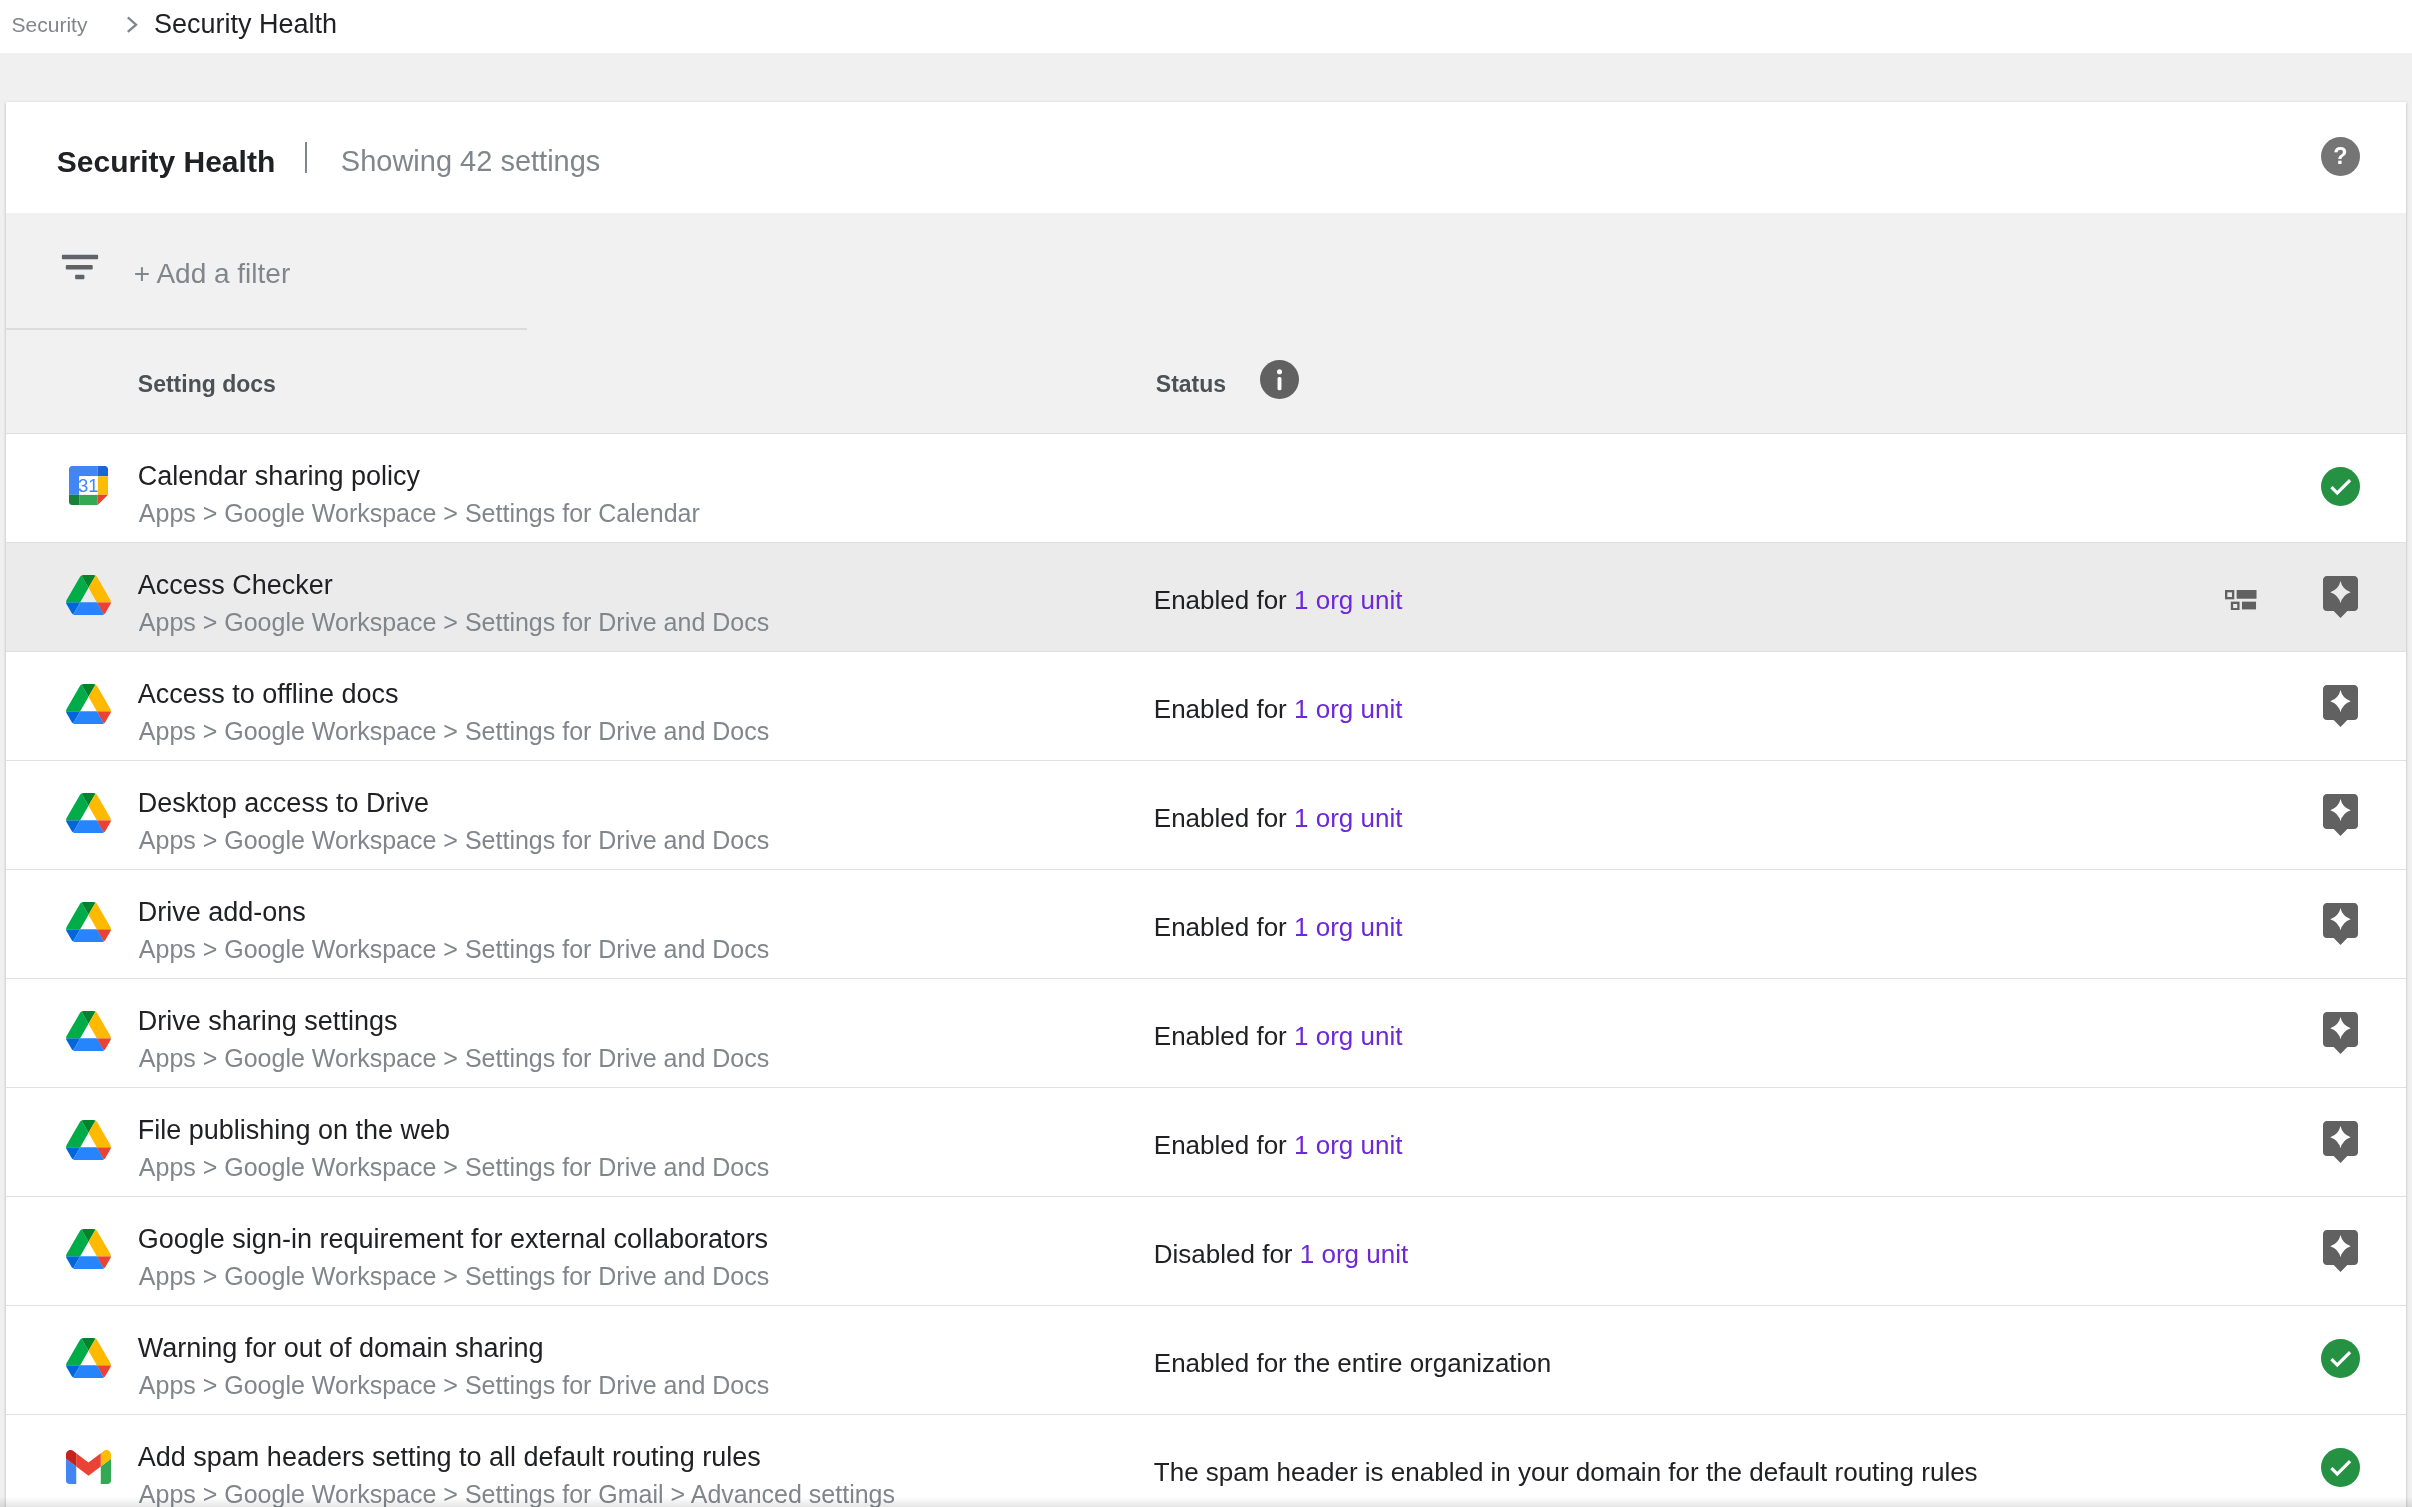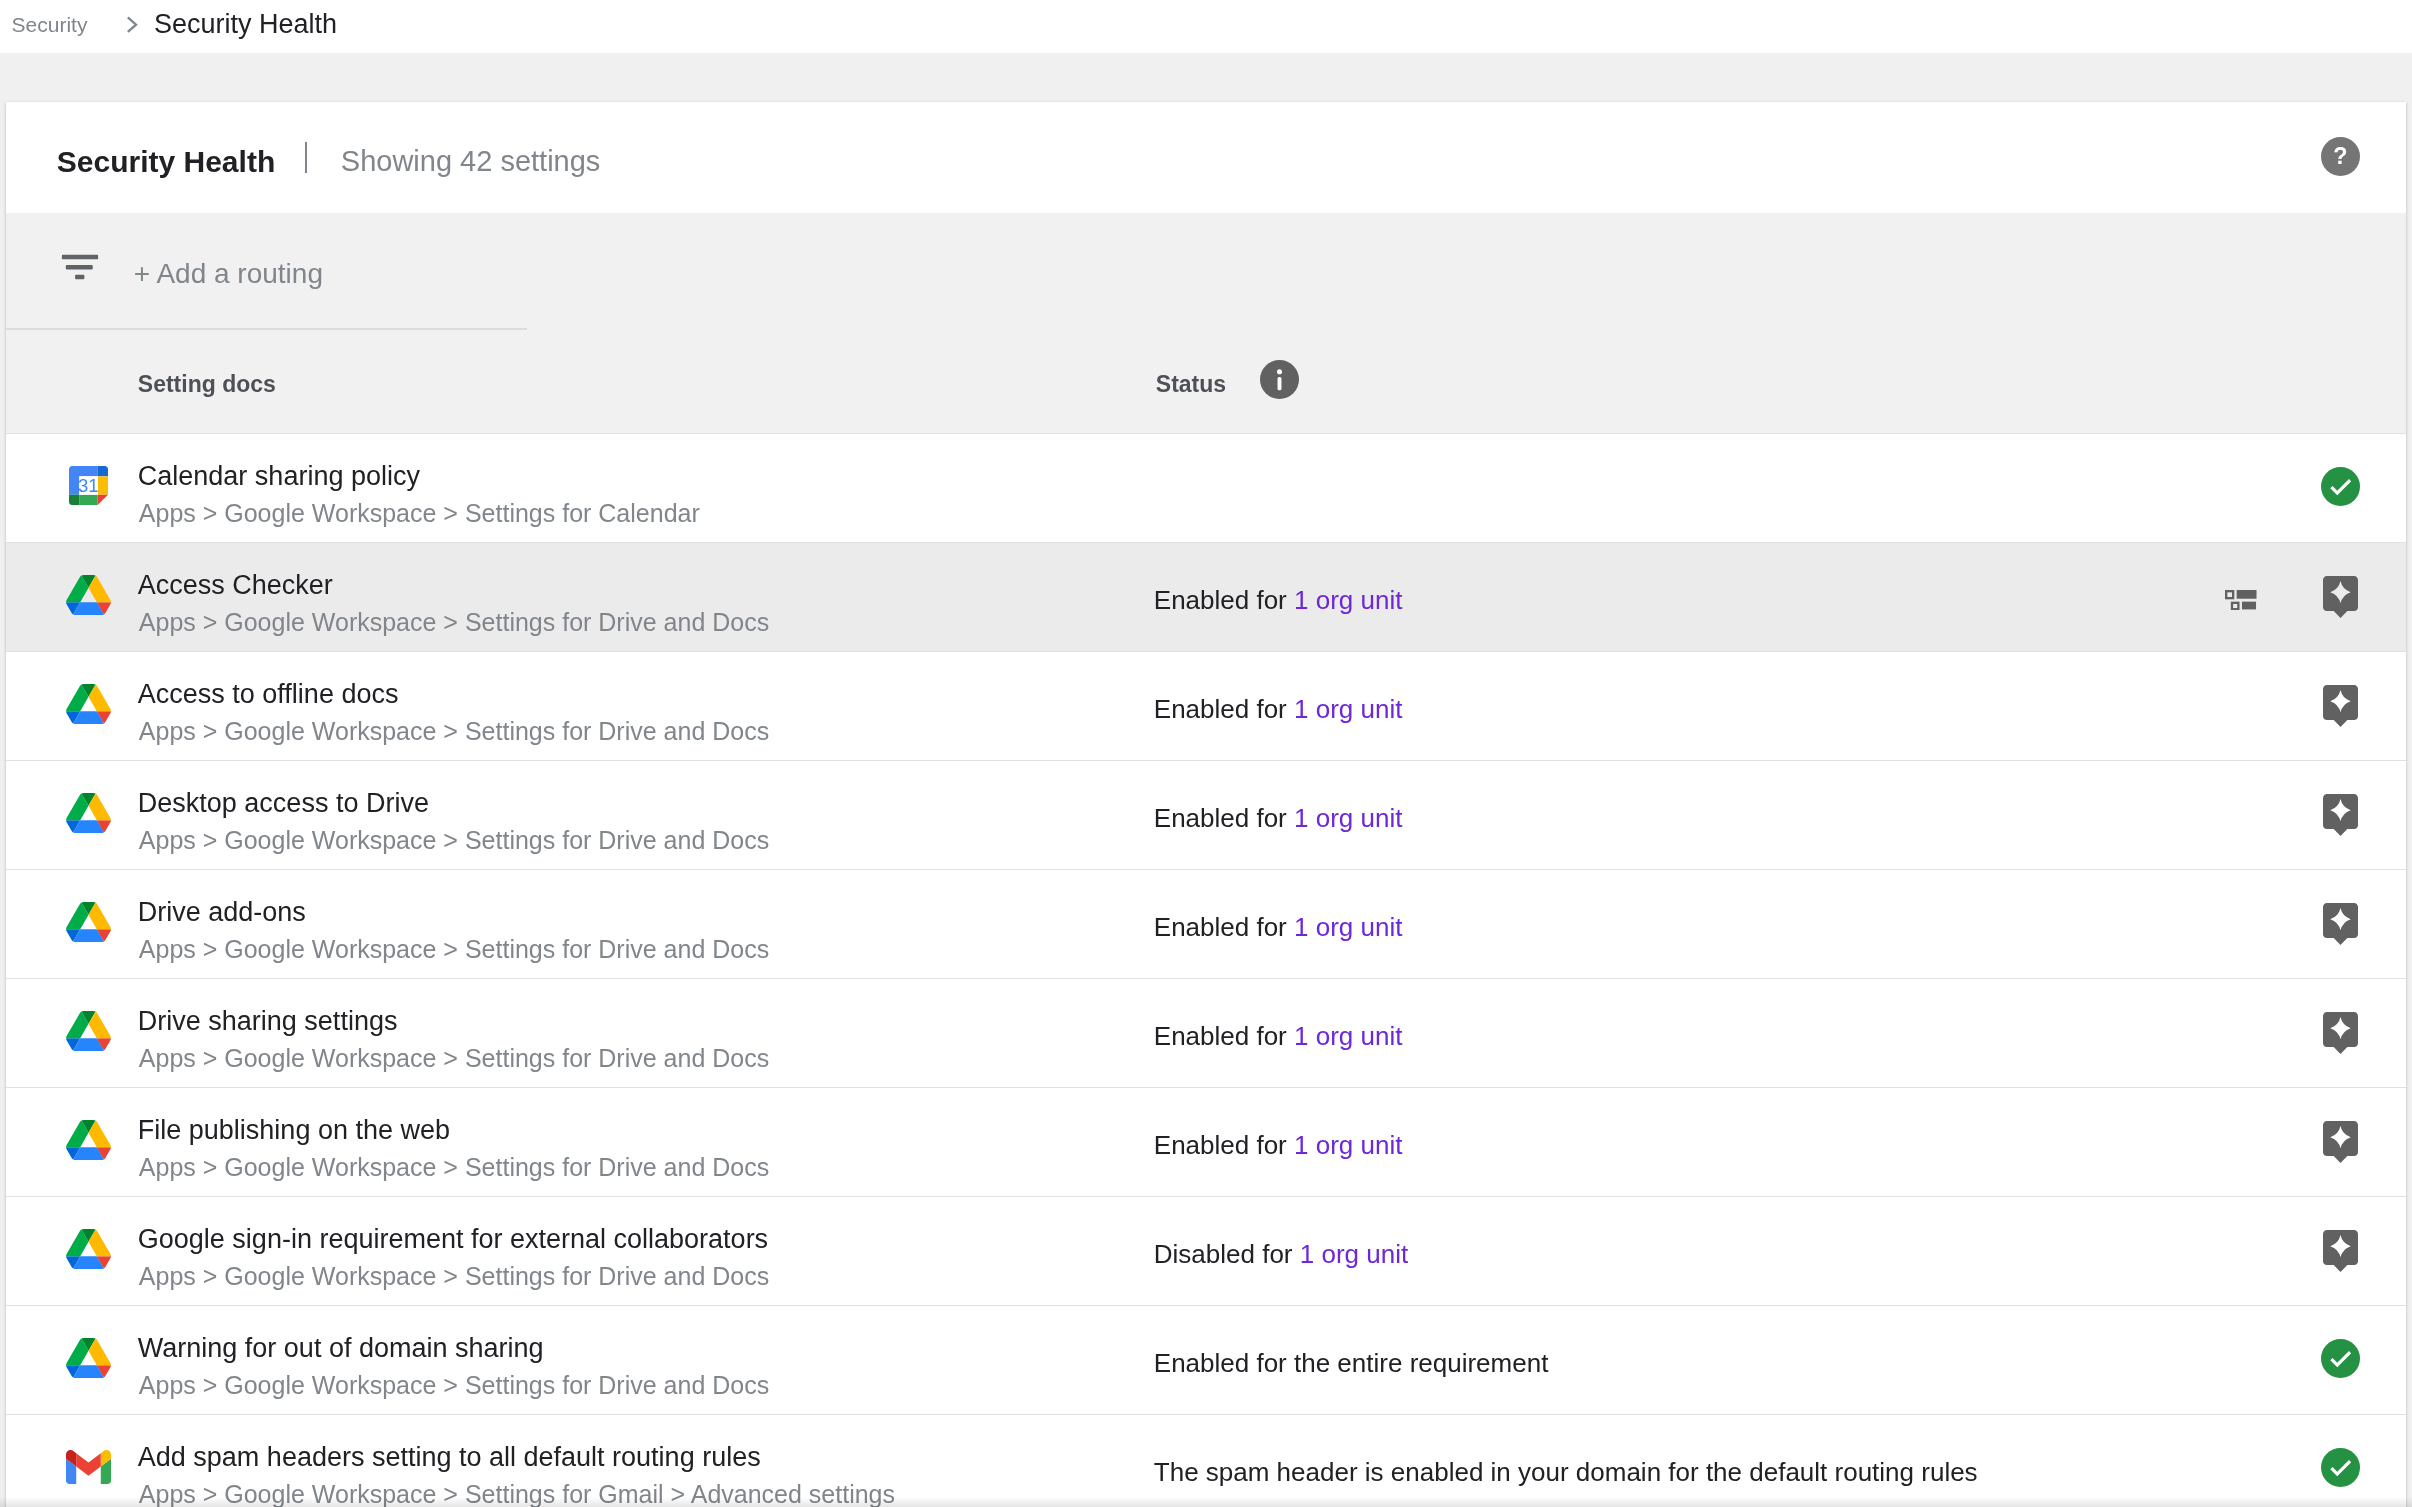--- a/index.html
+++ b/index.html
@@ -57,21 +57,21 @@
   <div class="graysec">
     <div class="ficon">
       <svg width="47" height="47" viewBox="0 0 48 48">
           <g fill="#5f6368">
             <rect x="6" y="12" width="37" height="4.5" rx="1"></rect>
             <rect x="10" y="22.5" width="27.5" height="4.5" rx="1"></rect>
             <rect x="19.5" y="32.5" width="9.5" height="4.5" rx="1"></rect>
           </g>
         </svg>
     </div>
-    <div class="faddf">+ Add a routing</div>
+    <div class="faddf">+ Add a filter</div>
     <div class="fdiv"></div>
     <div class="hname">Setting docs</div>
     <div class="hstatus">Status</div>
     <div class="hinfo">
       <svg width="39" height="39" viewBox="0 0 40 40">
           <circle cx="20" cy="20" r="20" fill="#616161"></circle>
           <circle cx="20" cy="12" r="2.6" fill="#fff"></circle>
           <rect x="18" y="17.5" width="4" height="13.5" rx="1.6" fill="#fff"></rect>
         </svg>
     </div>
@@ -239,21 +239,21 @@
             <path fill="#0066da" d="m6.6 66.85 3.85 6.65c.8 1.4 1.95 2.5 3.3 3.3l13.75-23.8H0c0 1.55.4 3.1 1.2 4.5z"></path>
             <path fill="#00ac47" d="M43.65 25 29.9 1.2c-1.35.8-2.5 1.9-3.3 3.3l-25.4 44A9.06 9.06 0 0 0 0 53h27.5z"></path>
             <path fill="#ea4335" d="M73.55 76.8c1.35-.8 2.5-1.9 3.3-3.3l1.6-2.75L86.1 57.5c.8-1.4 1.2-2.95 1.2-4.5H59.8l5.85 11.5z"></path>
             <path fill="#00832d" d="M43.65 25 57.4 1.2C56.05.4 54.5 0 52.9 0H34.4c-1.6 0-3.15.45-4.5 1.2z"></path>
             <path fill="#2684fc" d="M59.8 53H27.5L13.75 76.8c1.35.8 2.9 1.2 4.5 1.2h50.8c1.6 0 3.15-.45 4.5-1.2z"></path>
             <path fill="#ffba00" d="m73.4 26.5-12.7-22c-.8-1.4-1.95-2.5-3.3-3.3L43.65 25l16.15 28h27.45c0-1.55-.4-3.1-1.2-4.5z"></path>
           </svg>
         </div>
   <div class="rtitle">Warning for out of domain sharing</div>
   <div class="rsub">Apps &gt; Google Workspace &gt; Settings for Drive and Docs</div>
-  <div class="rstat">Enabled for the entire requirement</div>
+  <div class="rstat">Enabled for the entire organization</div>
   <span class="check"><svg width="39" height="39" viewBox="0 0 24 24">
             <circle cx="12" cy="12" r="12" fill="#259143"></circle>
             <path fill="#fff" d="M10 14.6 7.1 11.7 5.7 13.1 10 17.4 18.6 8.8 17.2 7.4z"></path>
           </svg></span>
 </div>
 <div class="row">
   <div class="ricon">
           <svg width="45" height="34" viewBox="52 42 88 66">
             <path fill="#4285f4" d="M58 108h14V74L52 59v43c0 3.32 2.69 6 6 6"></path>
             <path fill="#34a853" d="M120 108h14c3.32 0 6-2.69 6-6V59l-20 15"></path>

